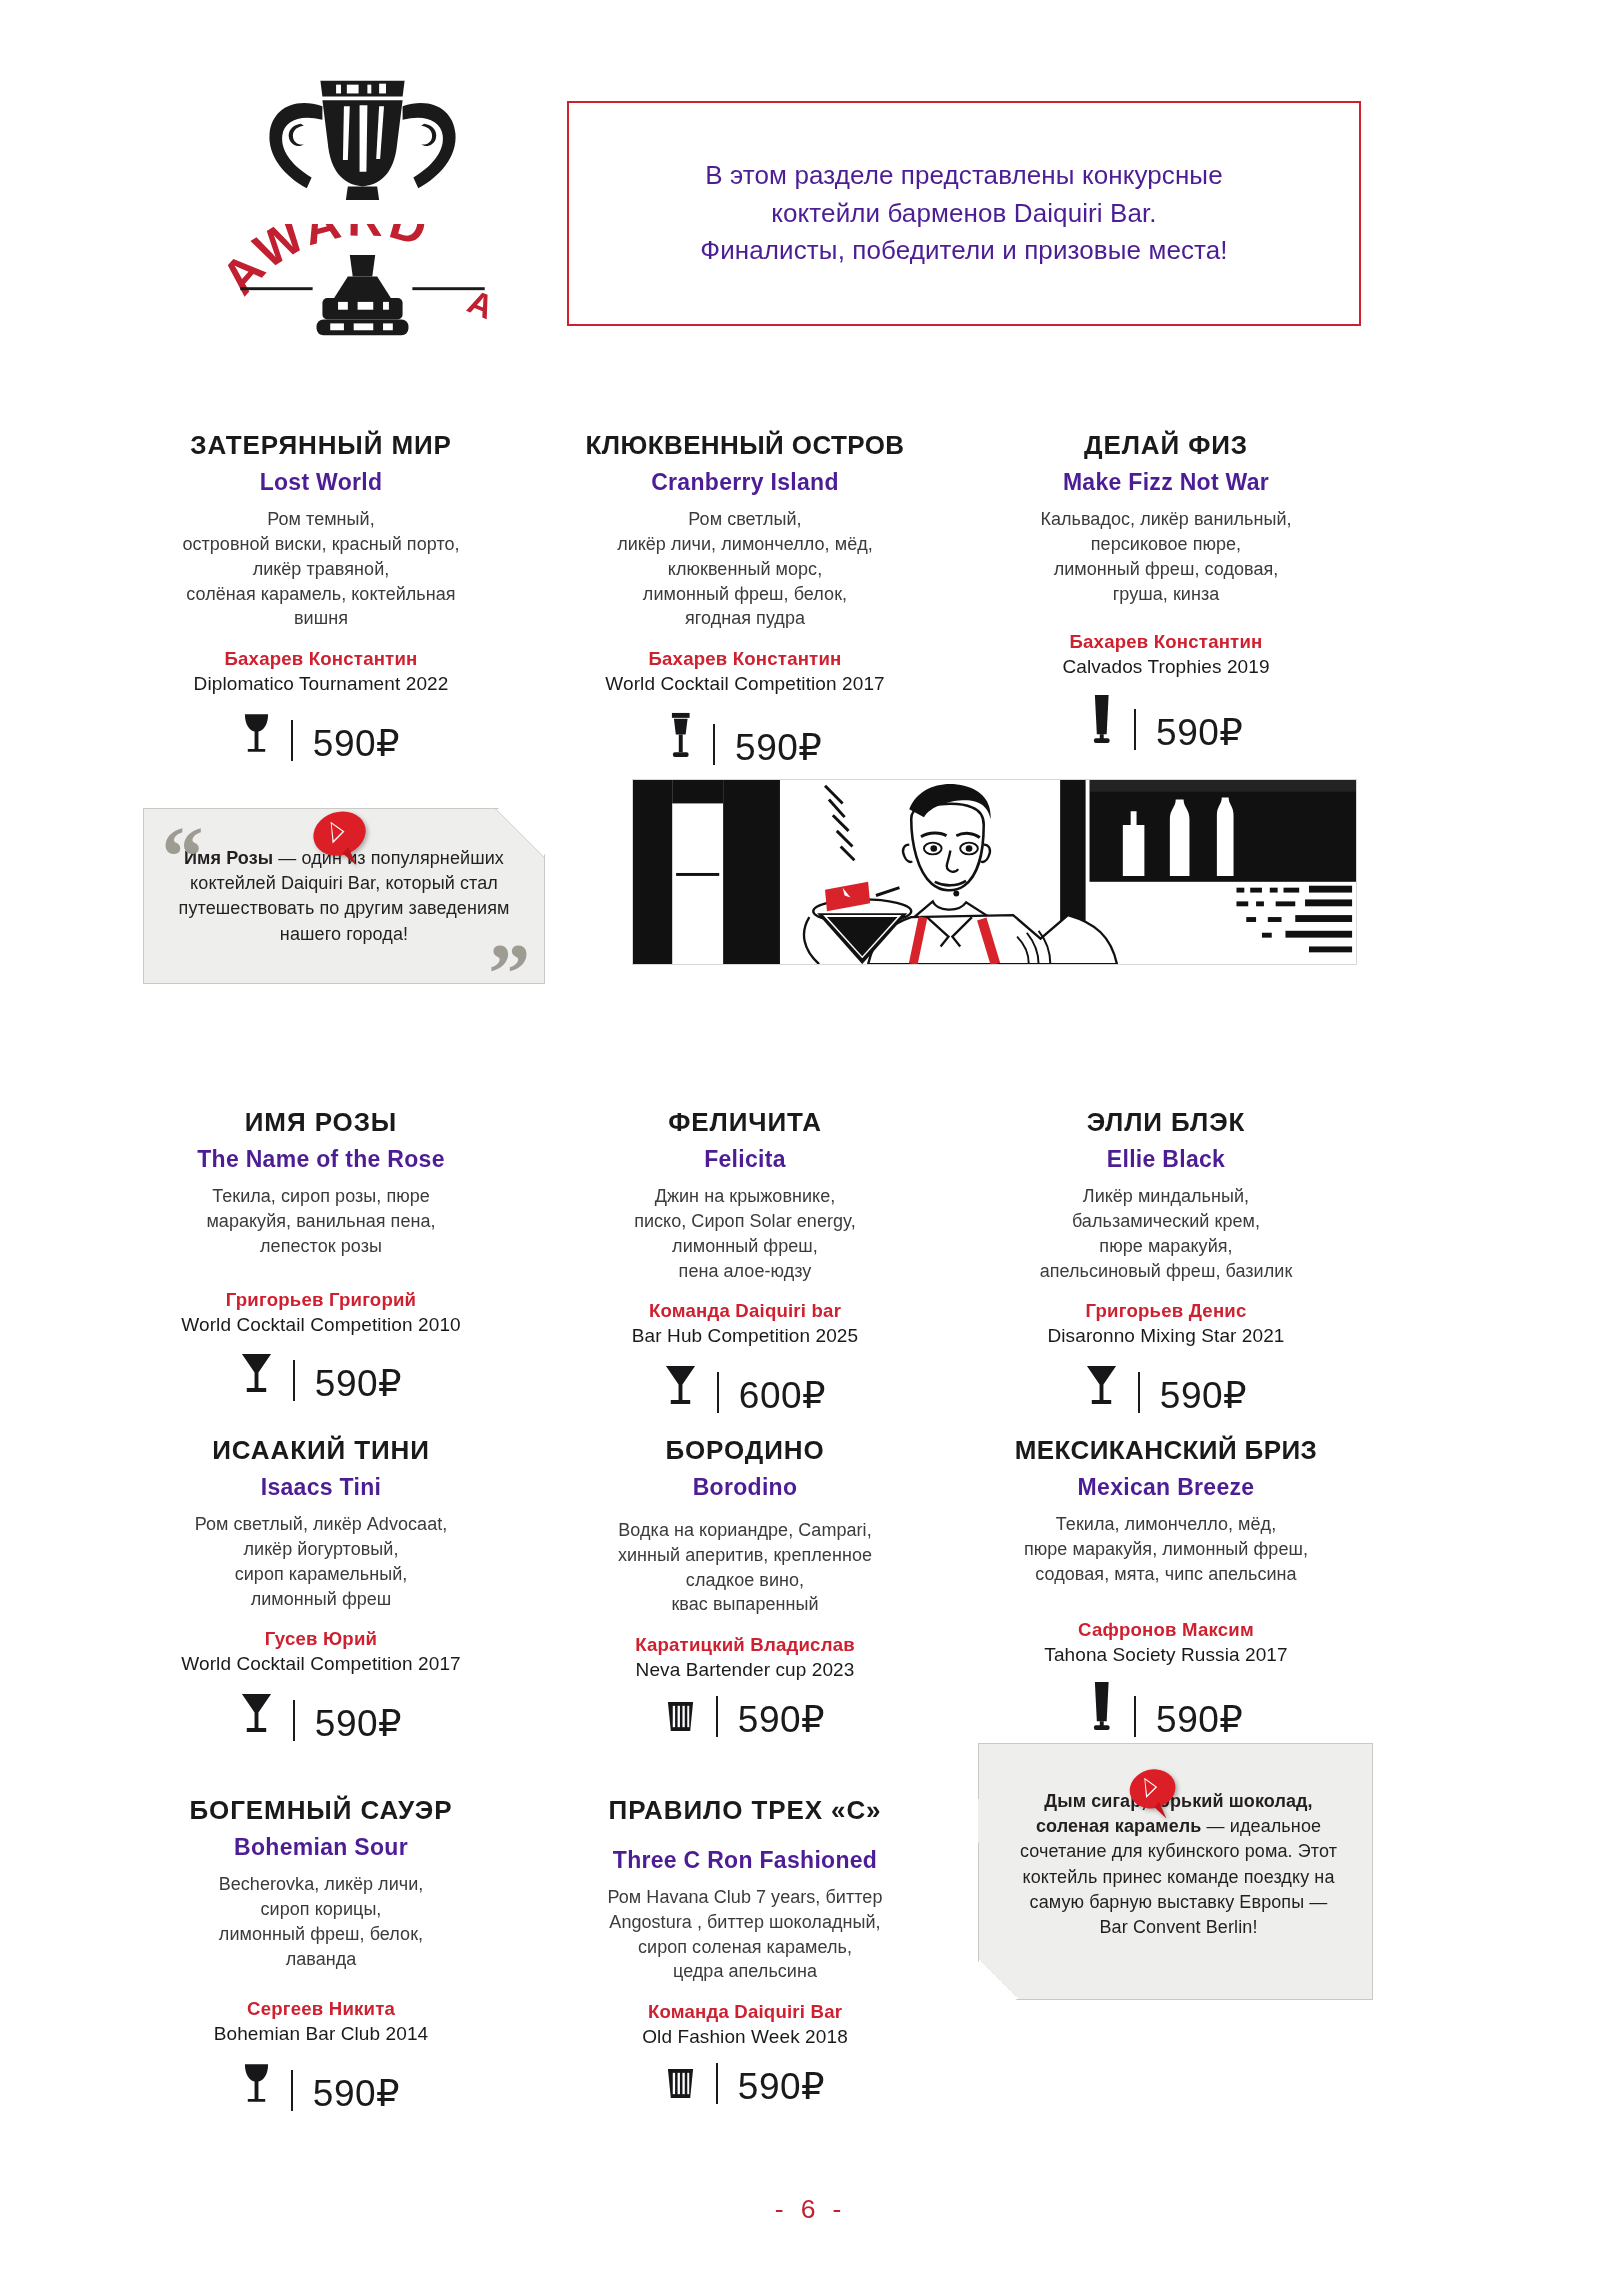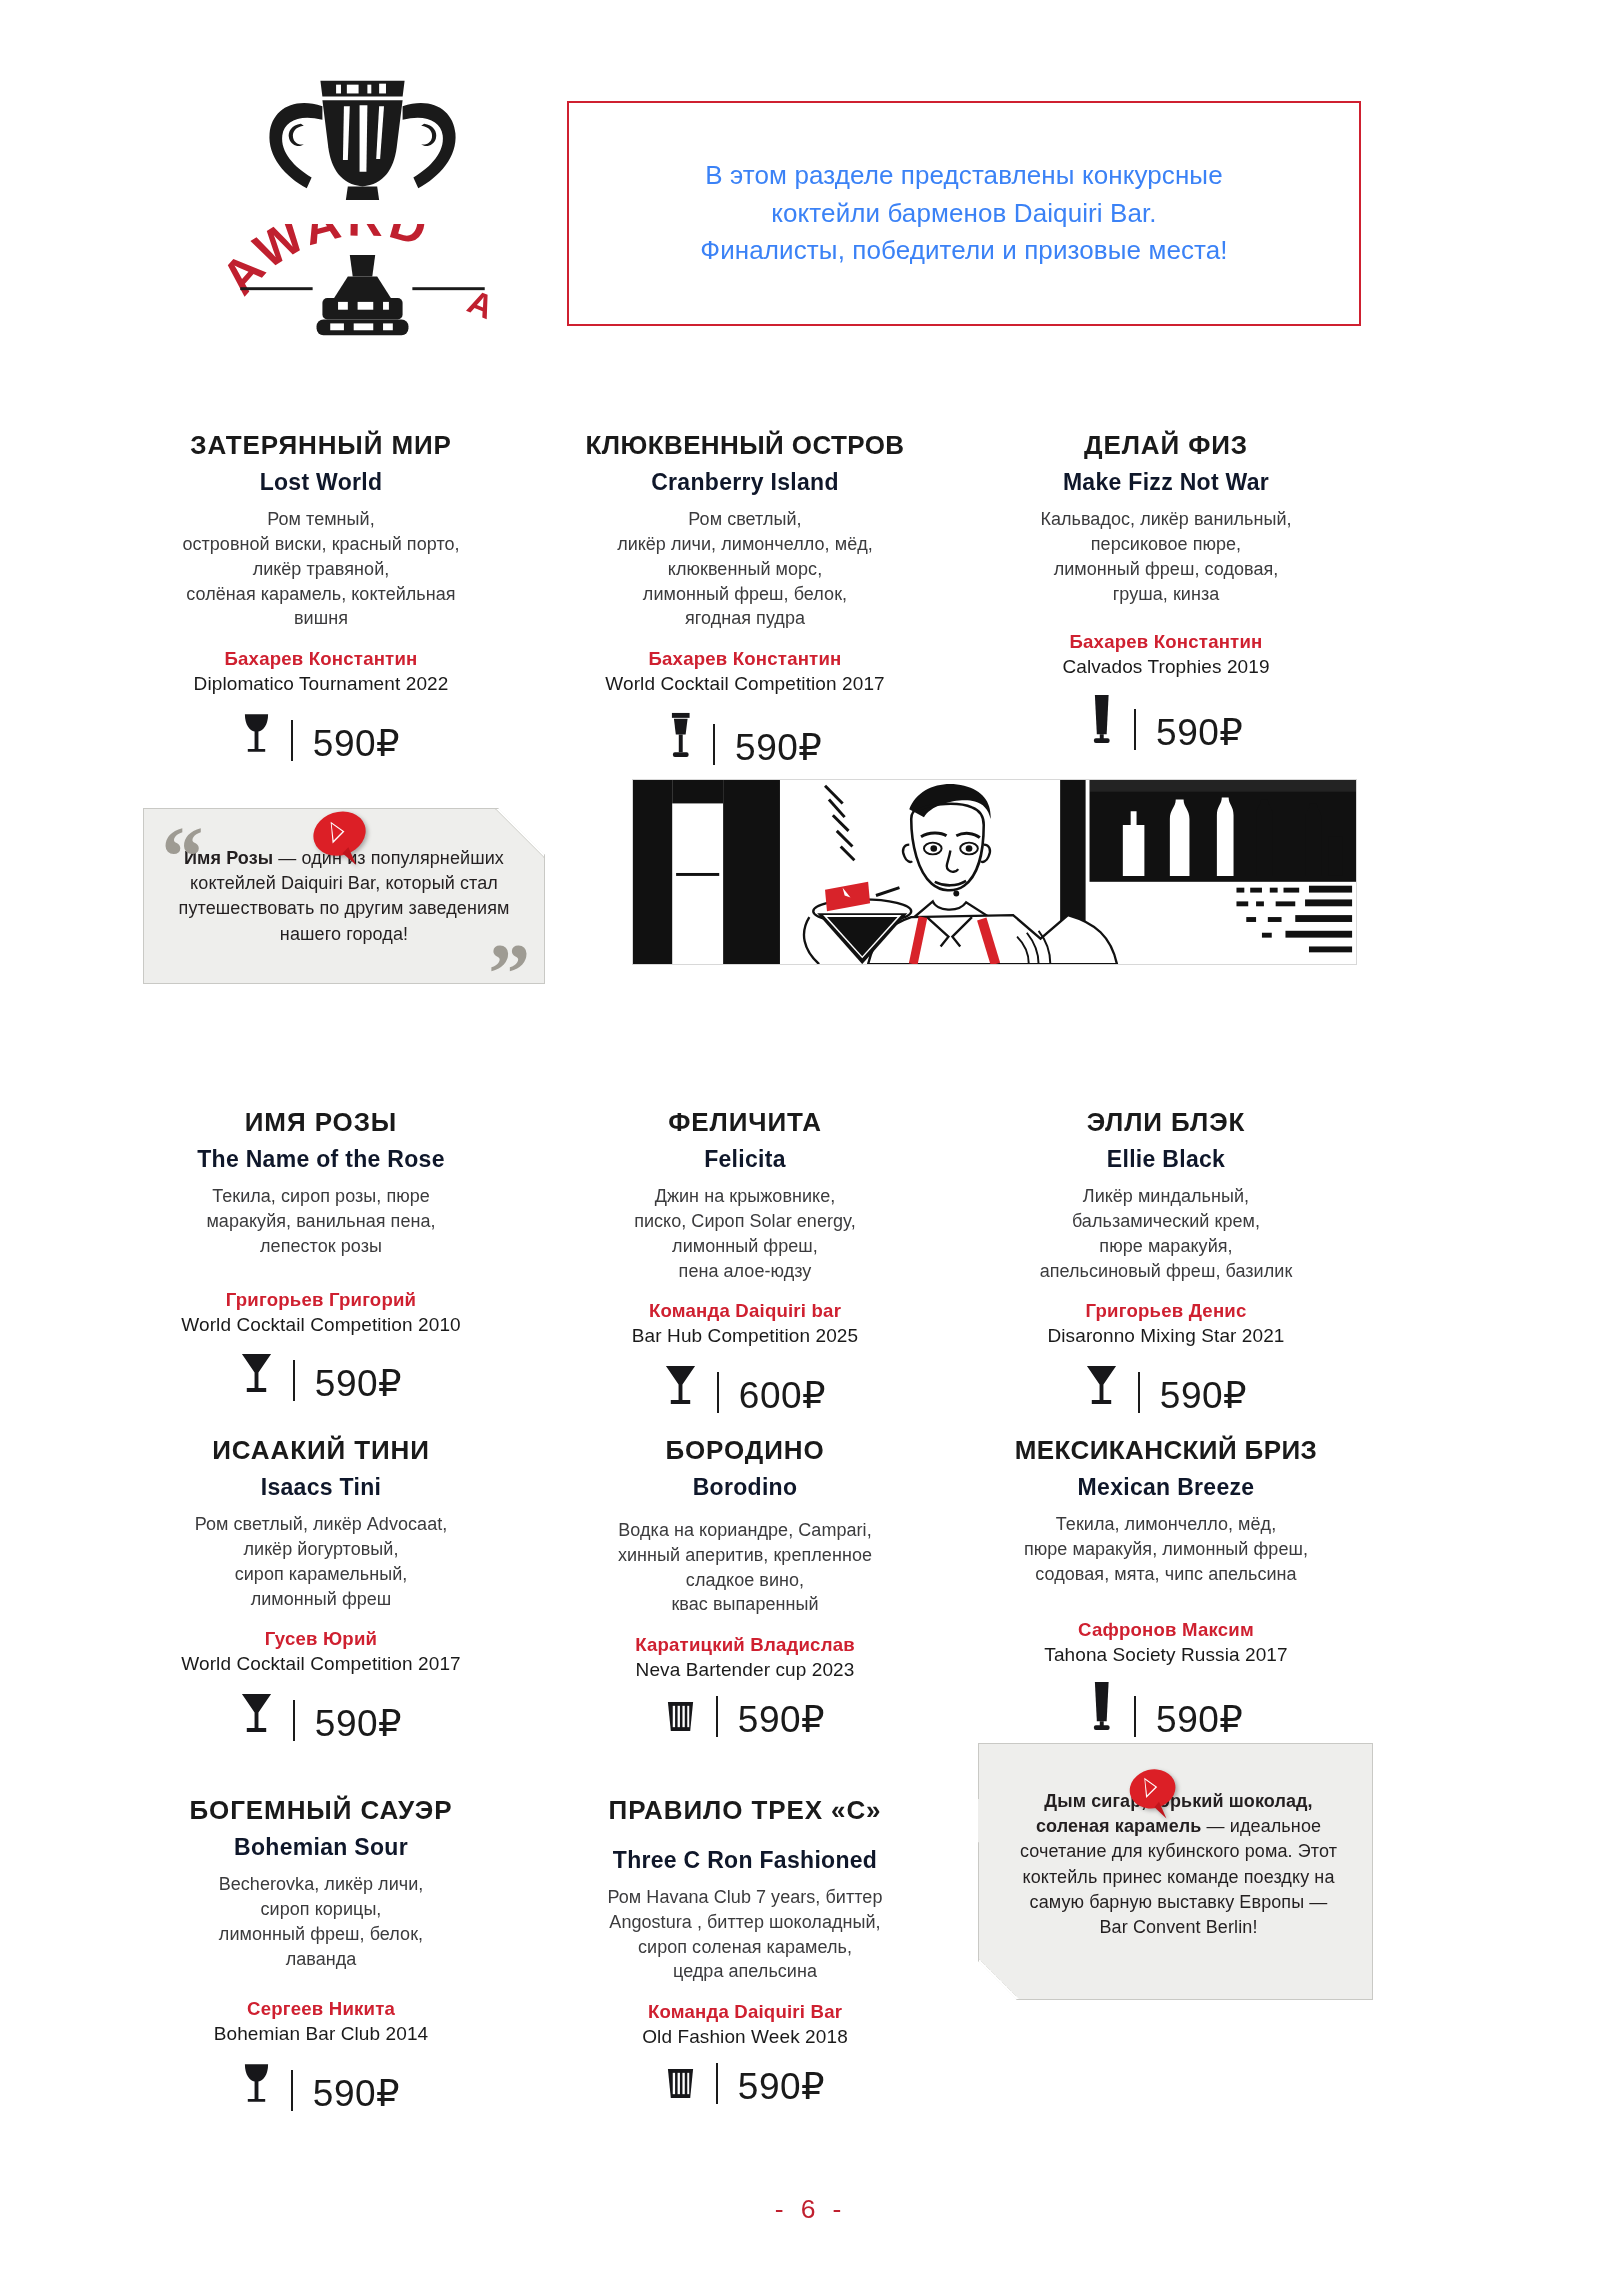--- a/index.html
+++ b/index.html
@@ -20,36 +20,36 @@
     position:absolute;left:0;top:165px;width:323px;text-align:center;
     pointer-events:none;
   }
   .award-svg{display:block;margin:0 auto;}
   .hdr-box{
     position:absolute;left:567px;top:62px;width:794px;height:225px;
     border:2px solid #cf2030;box-sizing:border-box;
     display:flex;align-items:center;justify-content:center;
   }
   .hdr-text{
-    text-align:center;font-size:26px;line-height:1.46;color:#3b82f6;
+    text-align:center;font-size:26px;line-height:1.46;color:#4c1d95;
     letter-spacing:0.1px;padding:0 39px;font-weight:400;
   }
 
   
   .grid{position:absolute;left:0;width:1621px;}
   .col{position:absolute;width:392px;text-align:center;}
   .c1{left:125px;} .c2{left:549px;} .c3{left:970px;}
 
   .card-title{
     font-size:26px;font-weight:700;letter-spacing:0.9px;color:#1a1a1a;
     margin:0 0 8.8px 0;line-height:1.12;white-space:nowrap;
   }
   .card-title.wide{letter-spacing:0.4px;}
   .card-subtitle{
-    font-size:23px;font-weight:700;color:#0f172a;letter-spacing:0.3px;
+    font-size:23px;font-weight:700;color:#4c1d95;letter-spacing:0.3px;
     margin:0 0 11.8px 0;line-height:1.15;
   }
   .card-ingredients{
     font-size:18px;line-height:1.38;color:#3b3b3d;font-weight:400;
     margin:0 0 15.7px 0;letter-spacing:0.05px;
   }
   .card-author{
     font-size:18.6px;color:#cf2030;font-weight:700;letter-spacing:0.2px;
     margin:0 0 2px 0;line-height:1.25;
   }

